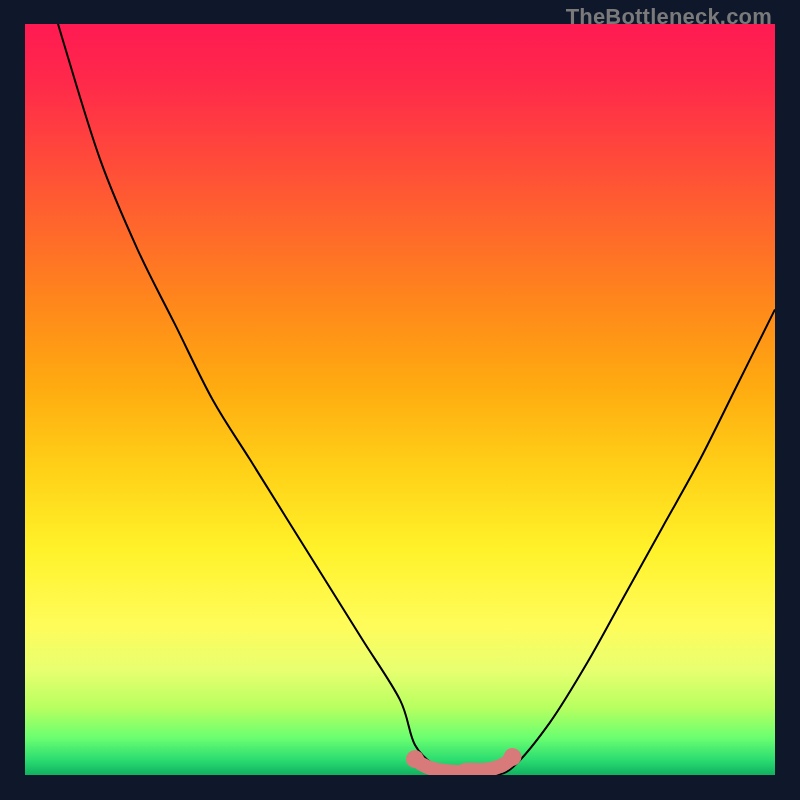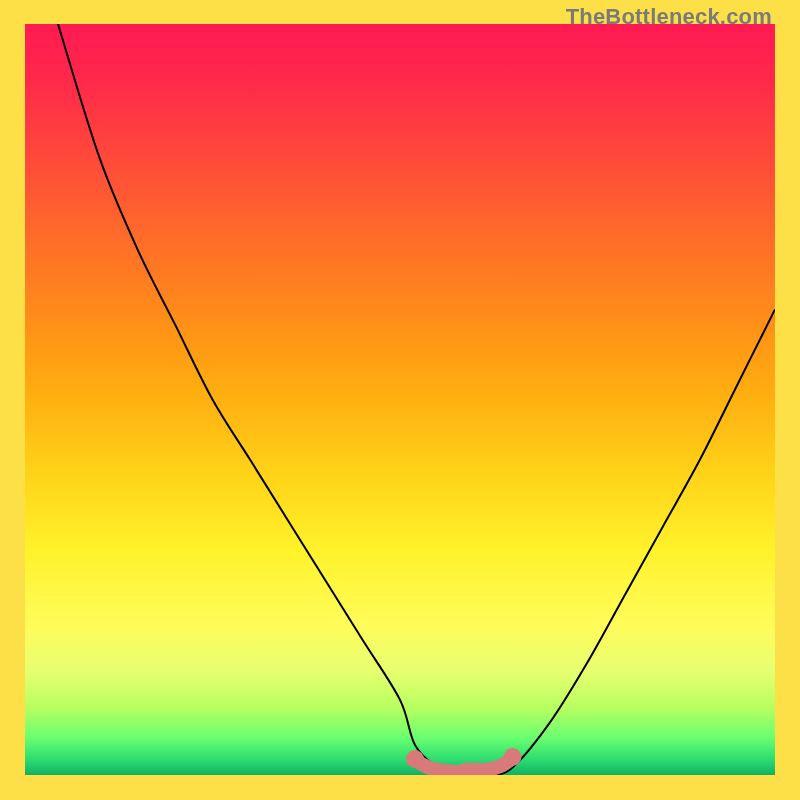--- a/index.html
+++ b/index.html
@@ -8,21 +8,21 @@
     width: 800px;
     height: 800px;
     background: #000;
     overflow: hidden;
     font-family: Arial, Helvetica, sans-serif;
   }
   .stage {
     position: relative;
     width: 800px;
     height: 800px;
-    background: #fde047;
+    background: #0f172a;
   }
   .plot-area {
     position: absolute;
     left: 25px;
     top: 24px;
     width: 750px;
     height: 751px;
     overflow: hidden;
   }
   .gradient-bg {

